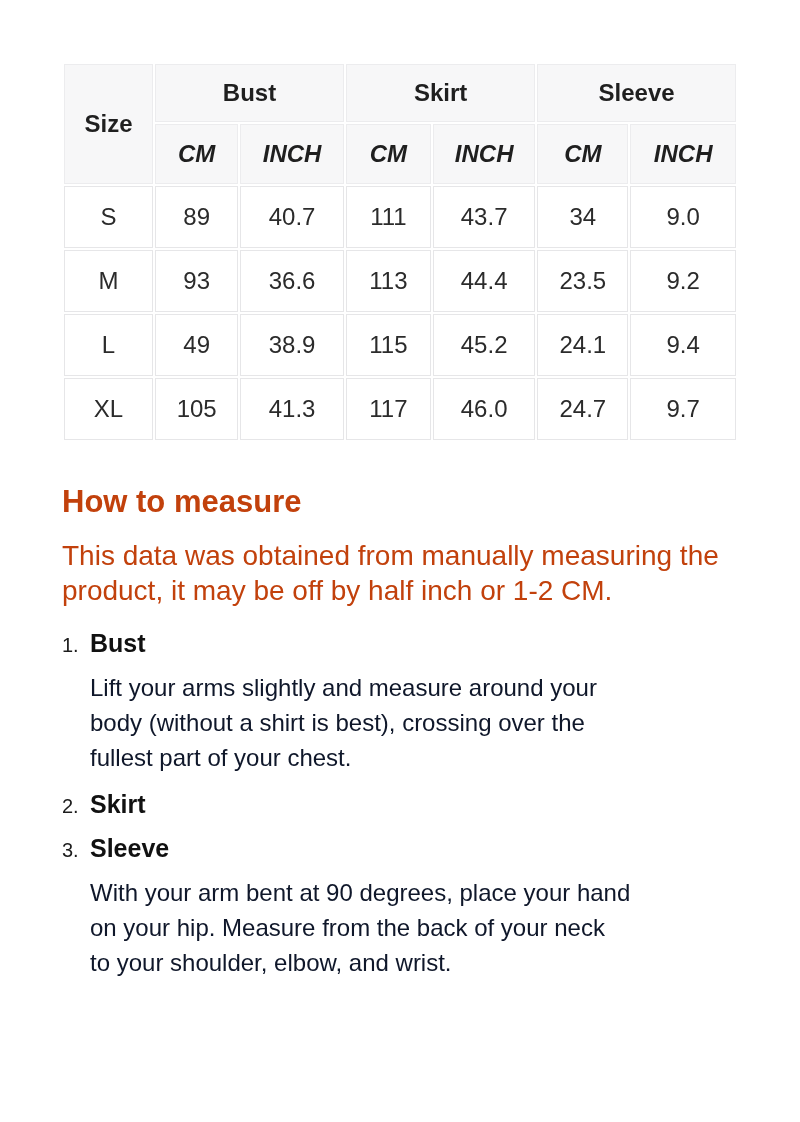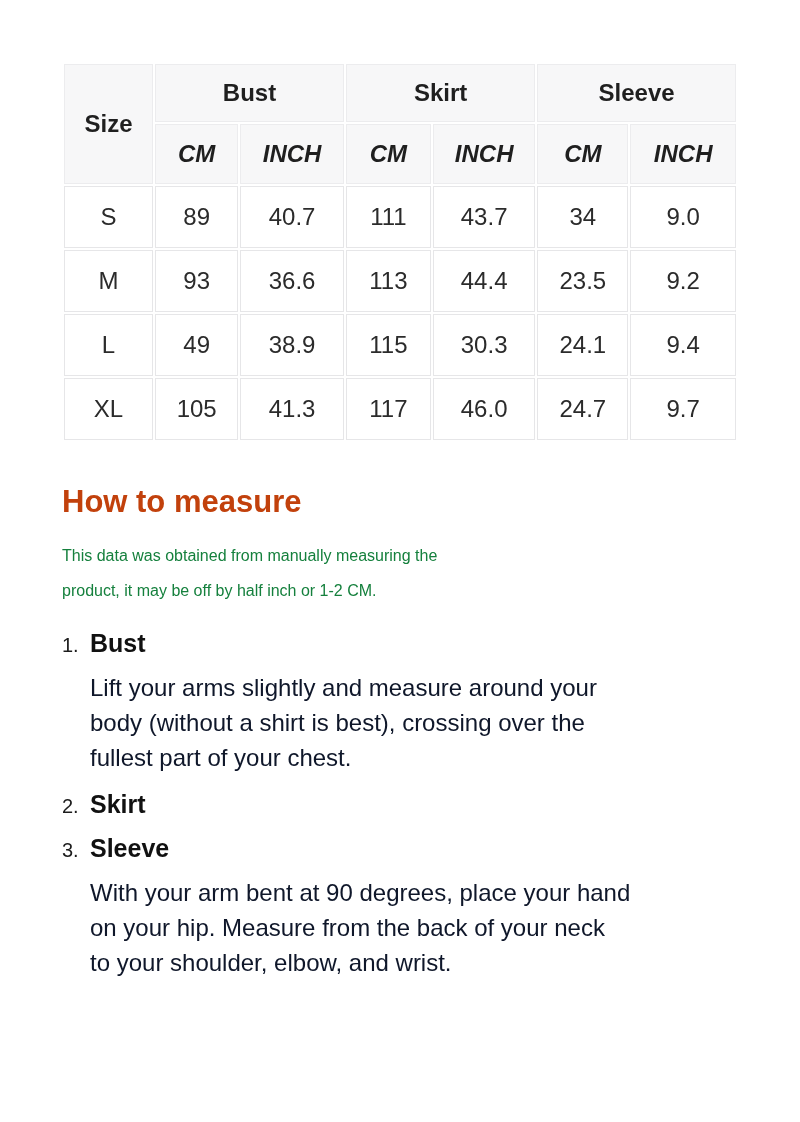--- a/index.html
+++ b/index.html
@@ -55,24 +55,24 @@
   
   .guide-heading {
     margin: 42px 0 0 0;
     font-size: 31px;
     line-height: 36px;
     font-weight: bold;
     color: #c2410c;
   }
   .guide-intro {
     margin: 18px 0 0 0;
-    font-size: 16px;
+    font-size: 28px;
     line-height: 35px;
     white-space: pre-line;
-    color: #15803d;
+    color: #c2410c;
   }
   .guide-list {
     margin: 20px 0 0 0;
     padding: 0;
     list-style: none;
   }
   .guide-item { margin: 0 0 14px 0; }
   .item-head {
     display: flex;
     align-items: baseline;
@@ -144,21 +144,21 @@
         <td>113</td>
         <td>44.4</td>
         <td>23.5</td>
         <td>9.2</td>
       </tr>
       <tr class="data-row">
         <td>L</td>
         <td>49</td>
         <td>38.9</td>
         <td>115</td>
-        <td>30.3</td>
+        <td>45.2</td>
         <td>24.1</td>
         <td>9.4</td>
       </tr>
       <tr class="data-row">
         <td>XL</td>
         <td>105</td>
         <td>41.3</td>
         <td>117</td>
         <td>46.0</td>
         <td>24.7</td>

